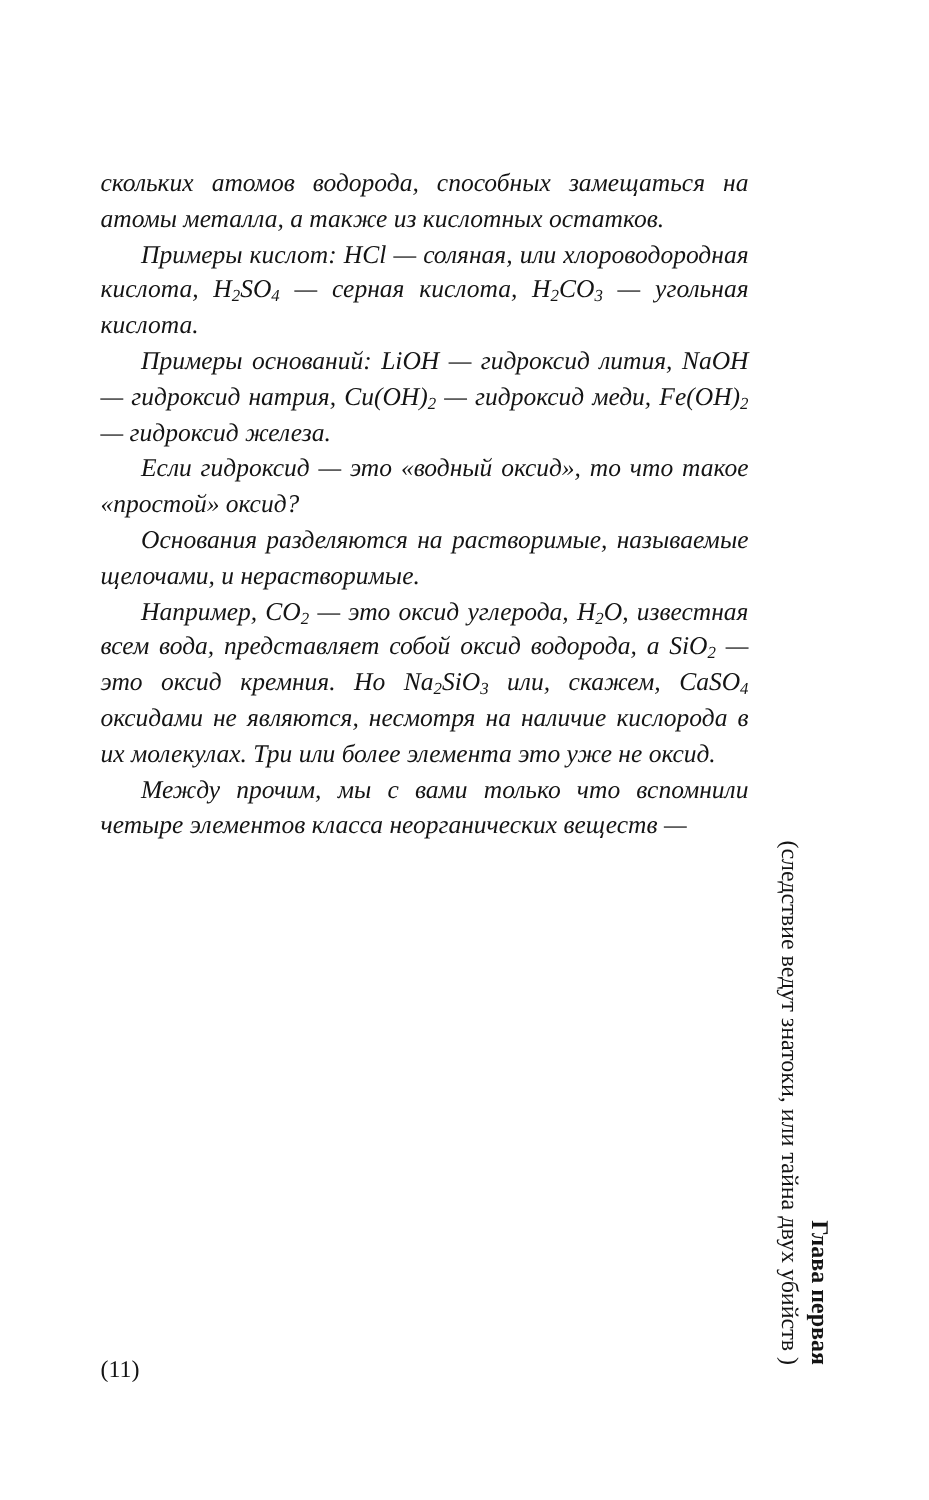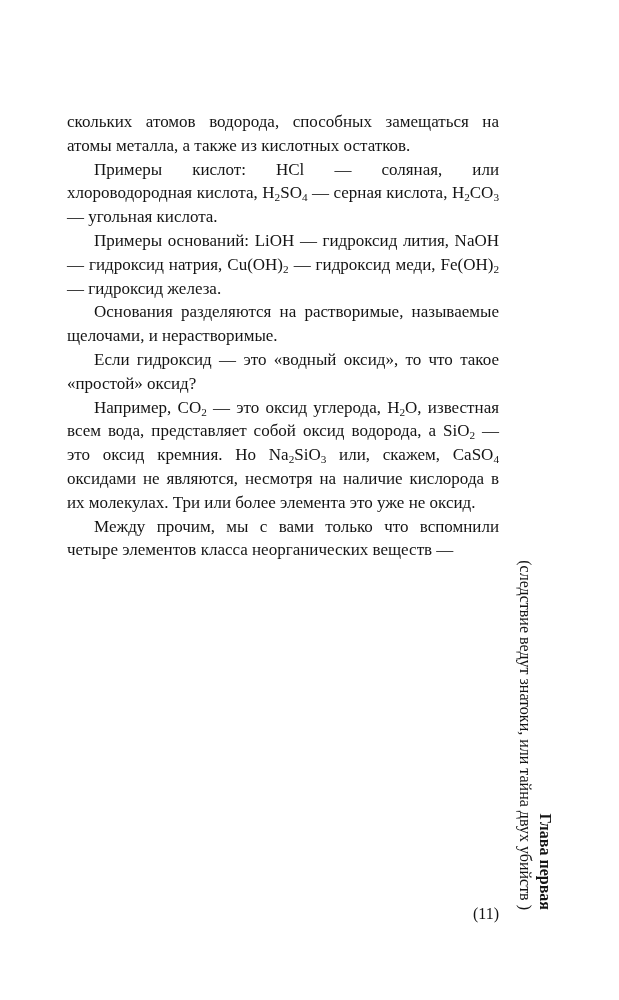--- a/index.html
+++ b/index.html
@@ -4,43 +4,43 @@
 <style>
   html, body { margin:0; padding:0; }
   body {
     width:619px; height:1000px; background:#ffffff; position:relative;
     font-family:"Liberation Serif", serif; color:#141414; overflow:hidden;
   }
   .text-block {
     position:absolute; left:67px; top:110px; width:432px;
     font-size:17px; line-height:23.8px; text-align:justify;
   }
-  .text-block p { margin:0; }
+  .text-block p { margin:0;font-style:italic; }
   .text-block p.indent { text-indent:27px; }
   sub { font-size:66%; line-height:0; vertical-align:-0.25em; }
   .side-title {
     position:absolute; left:325px; top:680px; width:420px; height:40px;
     transform:rotate(90deg); text-align:right;
     font-size:16px; line-height:20px; white-space:nowrap;
   }
   .side-chapter { font-weight:bold; }
   .page-number {
     position:absolute; left:67px; top:905px; width:432px;
-    text-align:right; font-size:16px;
+    text-align:left; font-size:16px;
   }
 </style>
 </head>
 <body>
 
 <div class="text-block">
     <p>скольких атомов водорода, способных замещаться на атомы металла, а также из кислотных остатков.</p>
     <p class="indent">Примеры кислот: HCl — соляная, или хлороводородная кислота, H<sub>2</sub>SO<sub>4</sub> — серная кислота, H<sub>2</sub>CO<sub>3</sub> — угольная кислота.</p>
     <p class="indent">Примеры оснований: LiOH — гидроксид лития, NaOH — гидроксид натрия, Cu(OH)<sub>2</sub> — гидроксид меди, Fe(OH)<sub>2</sub> — гидроксид железа.</p>
+    <p class="indent">Если гидроксид — это «водный оксид», то что такое «простой» оксид?</p>
     <p class="indent">Основания разделяются на растворимые, называемые щелочами, и нерастворимые.</p>
-    <p class="indent">Если гидроксид — это «водный оксид», то что такое «простой» оксид?</p>
     <p class="indent">Например, CO<sub>2</sub> — это оксид углерода, H<sub>2</sub>O, известная всем вода, представляет собой оксид водорода, а SiO<sub>2</sub> — это оксид кремния. Но Na<sub>2</sub>SiO<sub>3</sub> или, скажем, CaSO<sub>4</sub> оксидами не являются, несмотря на наличие кислорода в их молекулах. Три или более элемента это уже не оксид.</p>
     <p class="indent">Между прочим, мы с вами только что вспомнили четыре элементов класса неорганических веществ —</p>
   </div>
 
 <div class="side-title">
   <div class="side-chapter">Глава первая</div>
   <div class="side-subtitle">(следствие ведут знатоки, или тайна двух убийств )</div>
 </div>
 
 <div class="page-number">(11)</div>

